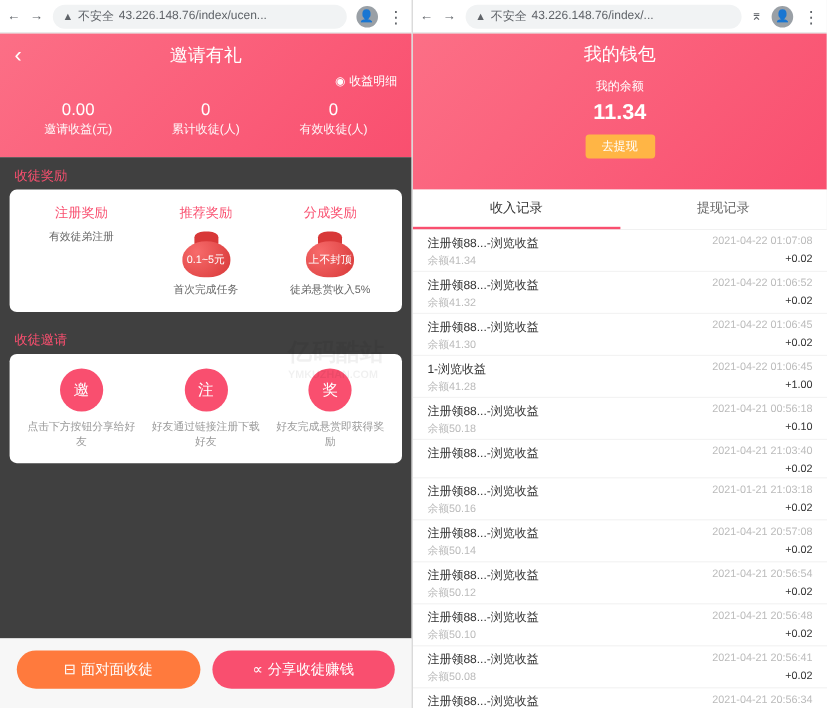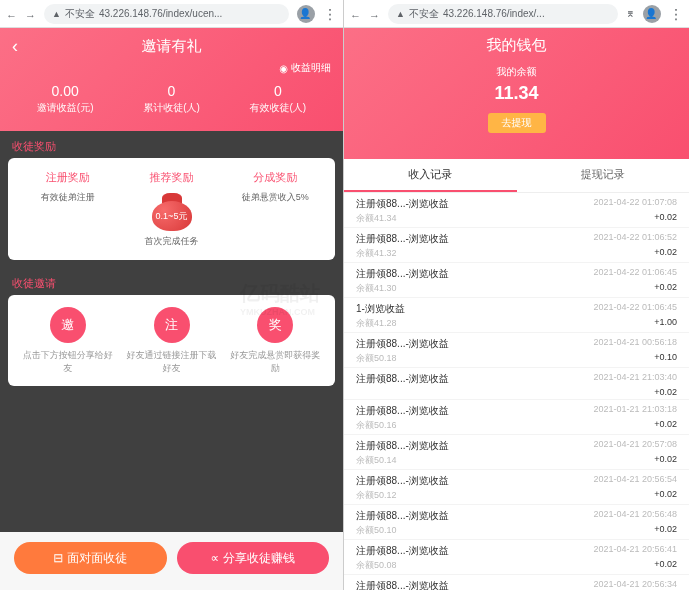--- a/index.html
+++ b/index.html
@@ -123,20 +123,24 @@
             <div class="reward-col">
               <div class="reward-title">推荐奖励</div>
               <div class="money-bag">
                 <div class="bag-top"></div>
                 <div class="bag-body">0.1~5元</div>
               </div>
               <div class="reward-desc">首次完成任务</div>
             </div>
             <div class="reward-col">
               <div class="reward-title">分成奖励</div>
+              <div class="money-bag">
+                <div class="bag-top"></div>
+                <div class="bag-body">上不封顶</div>
+              </div>
               <div class="reward-desc">徒弟悬赏收入5%</div>
             </div>
           </div>
     </div>
 
     <div class="section-label">收徒邀请</div>
     <div class="card">
       <div class="invite-row" id="invite-row">
             <div class="invite-col">
               <div class="circle-btn">邀</div>

